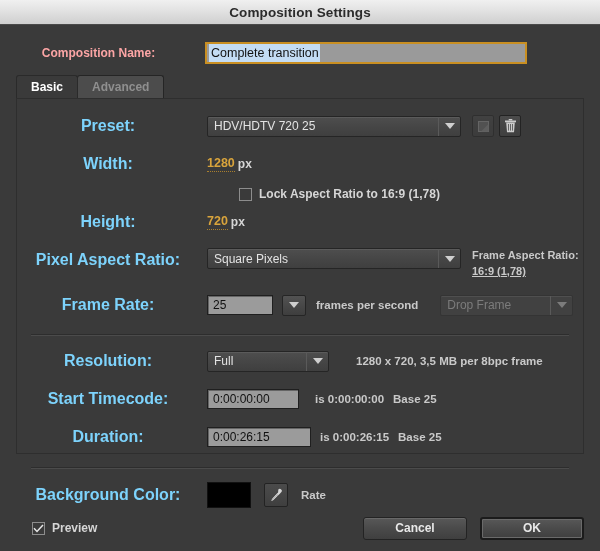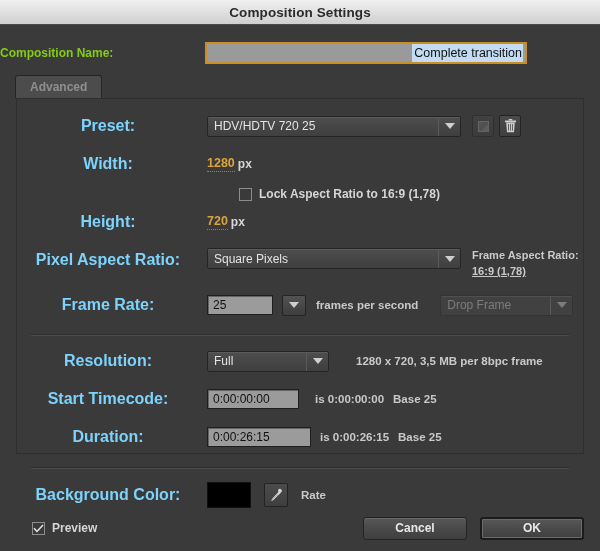--- a/index.html
+++ b/index.html
@@ -43,37 +43,36 @@
   }
 
   
   #comp-name-row {
     display: flex;
     align-items: center;
     padding: 14px 0 0 0;
     height: 42px;
   }
   .lbl-right {
-    text-align: left;
-    color: #84cc16;
+    text-align: center;
+    color: #fca5a5;
     font-size: 12px;
     font-weight: bold;
   }
   #comp-name-label { width: 205px; padding-right: 8px; }
 
   #comp-name-field {
     width: 322px;
     height: 22px;
     border: 2px solid #c98f22;
     background: #9a9a9a;
     display: flex;
     align-items: center;
     padding: 0 2px;
     overflow: hidden;
-    justify-content: flex-end;
   }
   #comp-name-value {
     background: #c3dcf4;
     color: #111;
     font-size: 12.5px;
     line-height: 17px;
     padding: 1px 1px 1px 2px;
     white-space: nowrap;
   }
 
@@ -292,20 +291,23 @@
 <div id="dialog-body">
 
   <div id="comp-name-row">
     <div id="comp-name-label" class="lbl-right">Composition Name:</div>
     <div id="comp-name-field">
       <span id="comp-name-value">Complete transition</span>
     </div>
   </div>
 
   <div id="tabs">
+    <div class="tab active">
+      <span>Basic</span>
+    </div>
     <div class="tab inactive">
       <span>Advanced</span>
     </div>
   </div>
 
   <div id="panel">
 
     <div class="row" style="margin-top:2px;">
       <div class="row-label">Preset:</div>
       <div class="select" style="width:254px;">

